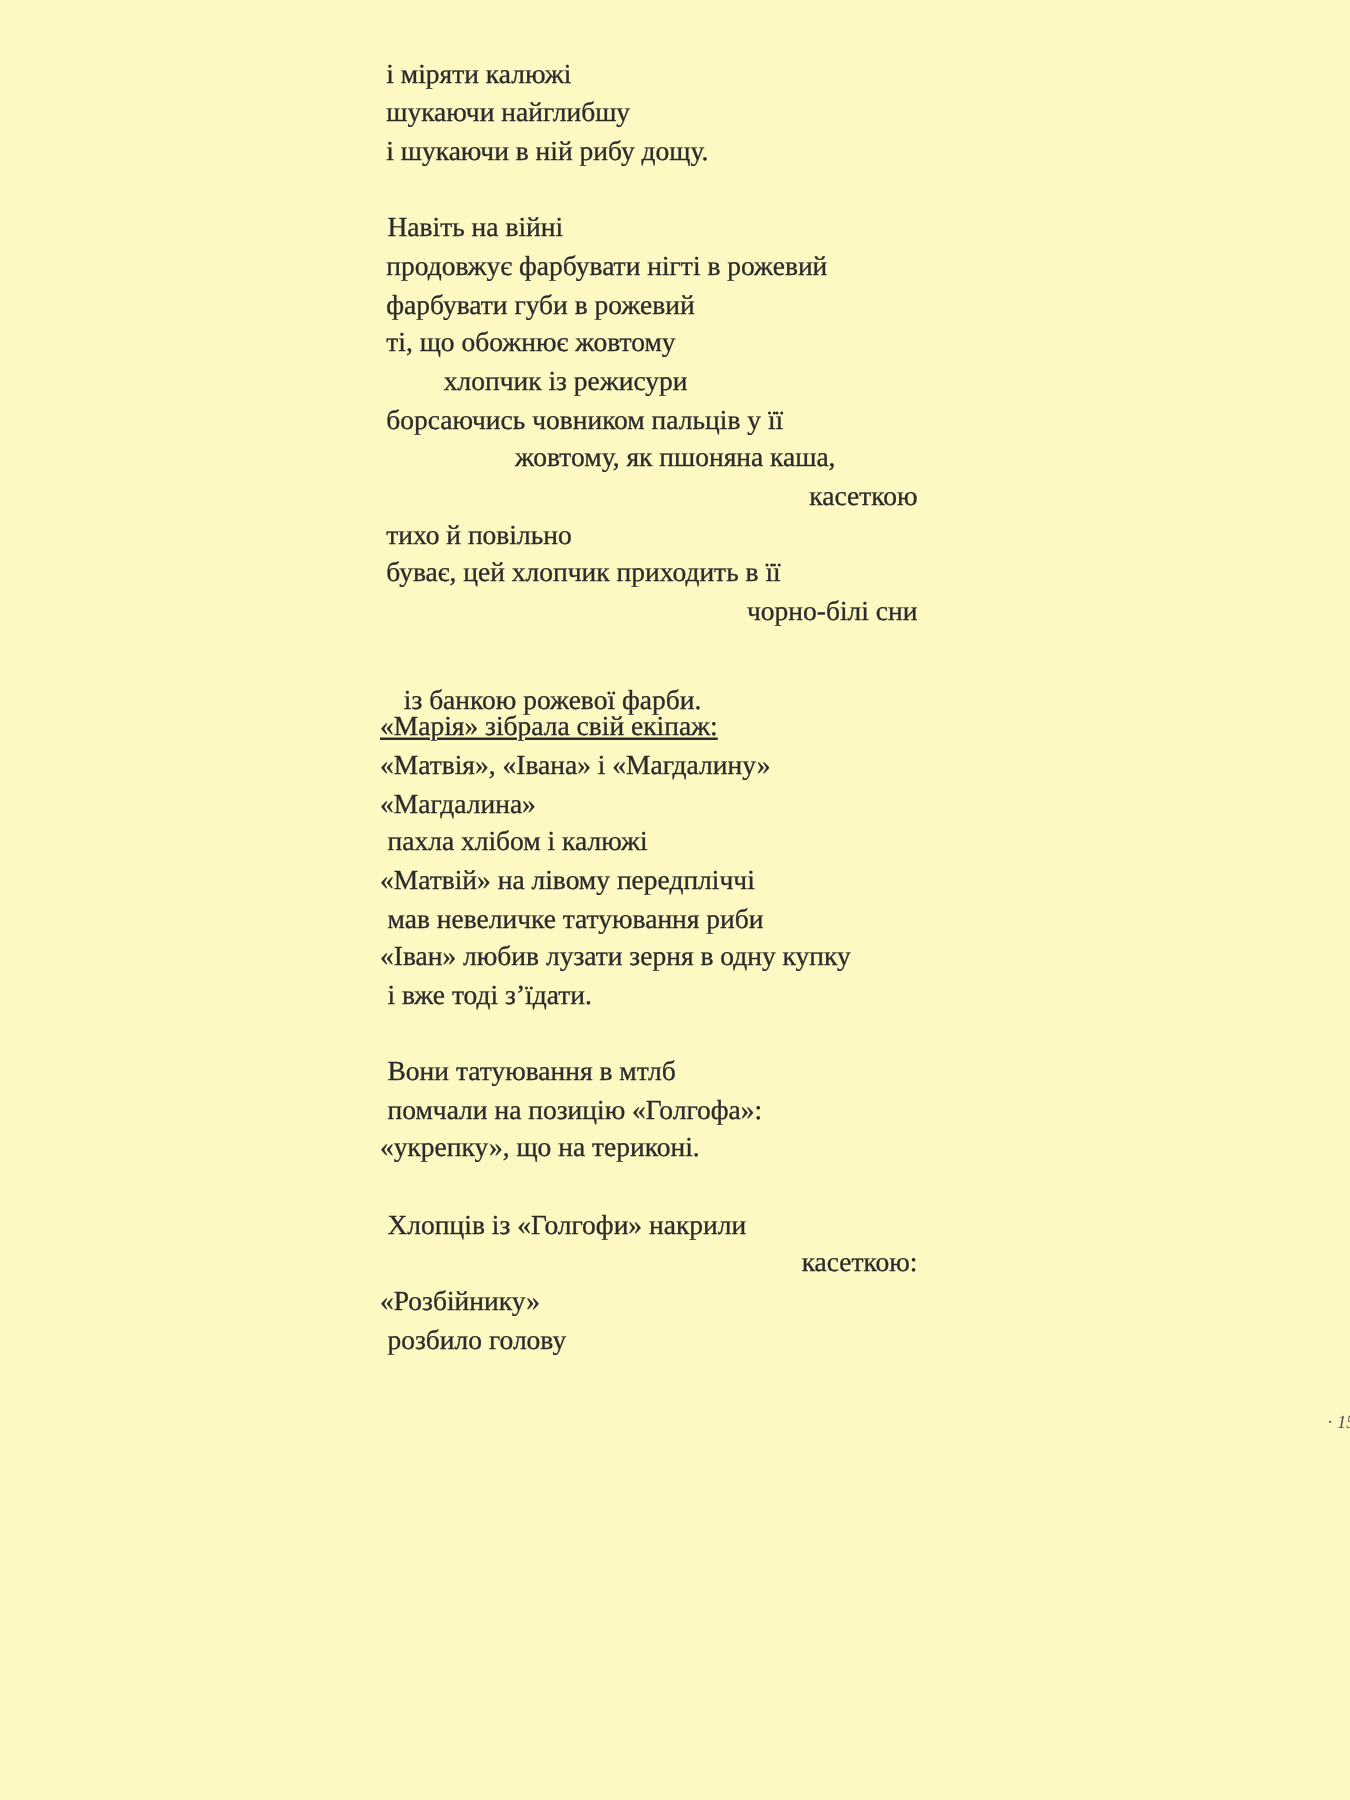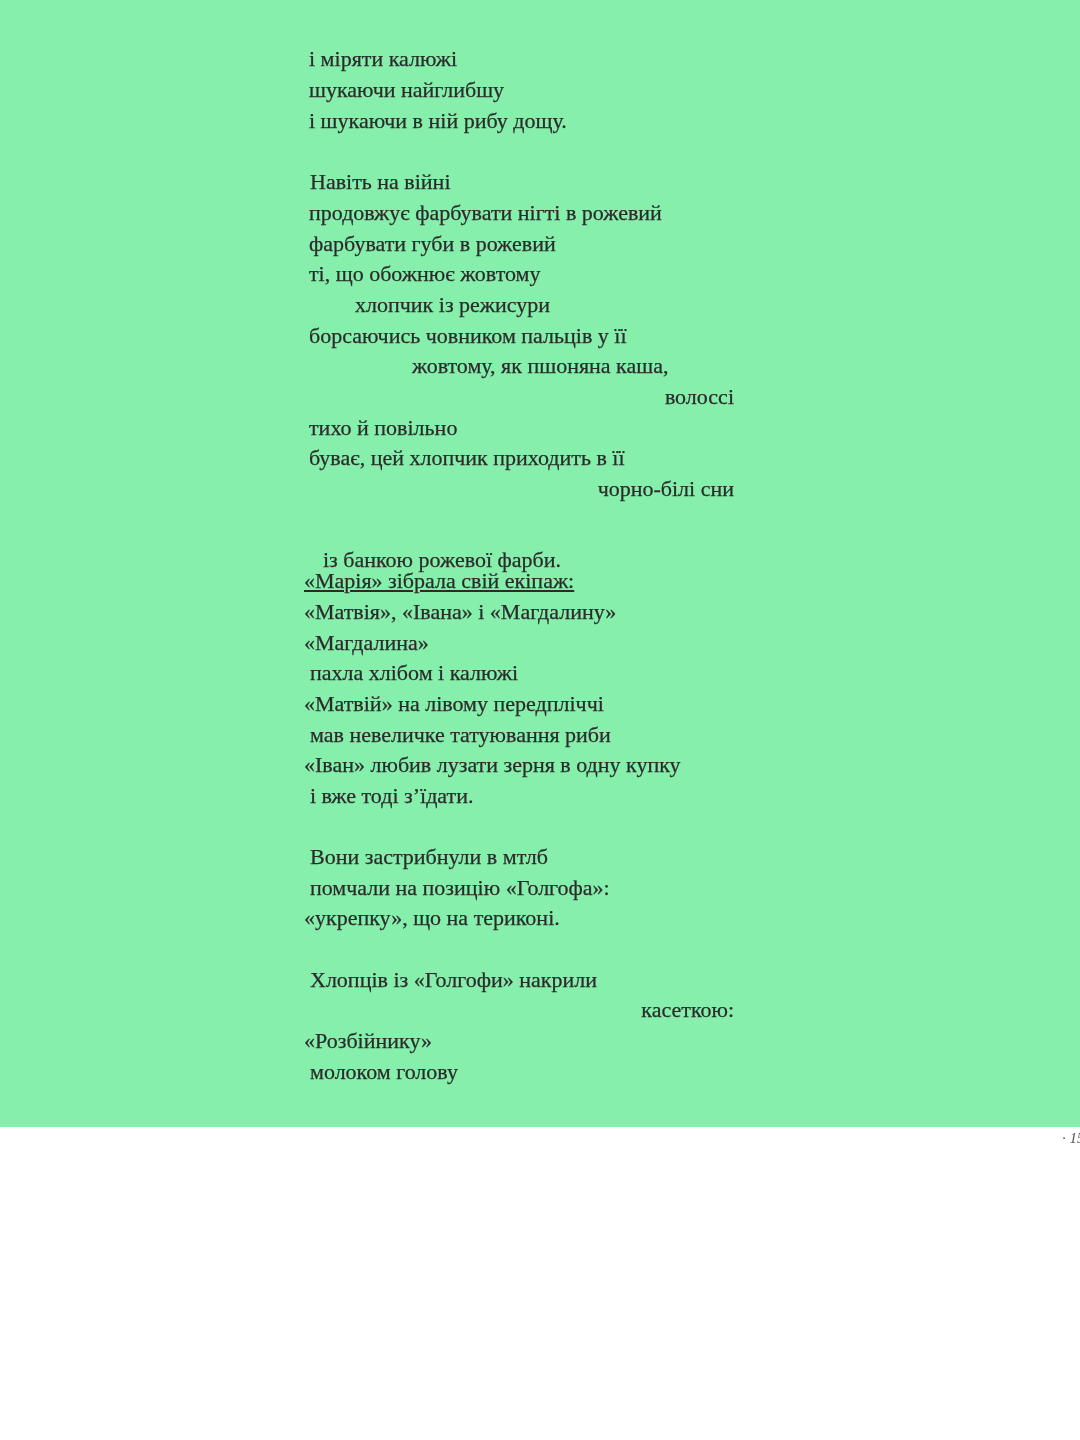--- a/index.html
+++ b/index.html
@@ -11,22 +11,22 @@
       width: 1080px;
       height: 1440px;
       position: relative;
       overflow: hidden;
     }
     .page {
       position: absolute;
       left: 0;
       top: 0;
       width: 1080px;
-      height: 1127px;
-      background: #86efac;
+      height: 1440px;
+      background: #fef9c3;
     }
     .poem {
       position: absolute;
       left: 304px;
       top: 44px;
       width: 430px;
       font-family: "Liberation Serif", "DejaVu Serif", serif;
       font-size: 22px;
       color: #2b2b2b;
       -webkit-text-stroke: 0.25px #2b2b2b;
@@ -62,35 +62,35 @@
       <div class="line" style="top: 0px; left: 5px;">і міряти калюжі</div>
       <div class="line" style="top: 31px; left: 5px;">шукаючи найглибшу</div>
       <div class="line" style="top: 62px; left: 5px;">і шукаючи в ній рибу дощу.</div>
       <div class="line" style="top: 123px; left: 6px;">Навіть на війні</div>
       <div class="line" style="top: 154px; left: 5px;">продовжує фарбувати нігті в рожевий</div>
       <div class="line" style="top: 185px; left: 5px;">фарбувати губи в рожевий</div>
       <div class="line" style="top: 215px; left: 5px;">ті, що обожнює жовтому</div>
       <div class="line" style="top: 246px; left: 11px; margin-left: 40px;">хлопчик із режисури</div>
       <div class="line" style="top: 277px; left: 5px;">борсаючись човником пальців у її</div>
       <div class="line" style="top: 307px; left: 108px;">жовтому, як пшоняна каша,</div>
-      <div class="line right" style="top: 338px;">волоссі</div>
+      <div class="line right" style="top: 338px;">касеткою</div>
       <div class="line" style="top: 369px; left: 5px;">тихо й повільно</div>
       <div class="line" style="top: 399px; left: 5px;">буває, цей хлопчик приходить в її</div>
       <div class="line right" style="top: 430px;">чорно-білі сни</div>
       <div class="line" style="top: 461px; left: 19px; margin-top: 40px;">із банкою рожевої фарби.</div>
       <div class="line" style="top: 522px; left: 0px; text-decoration: underline;">«Марія» зібрала свій екіпаж:</div>
       <div class="line" style="top: 553px; left: 0px;">«Матвія», «Івана» і «Магдалину»</div>
       <div class="line" style="top: 584px; left: 0px;">«Магдалина»</div>
       <div class="line" style="top: 614px; left: 6px;">пахла хлібом і калюжі</div>
       <div class="line" style="top: 645px; left: 0px;">«Матвій» на лівому передпліччі</div>
       <div class="line" style="top: 676px; left: 6px;">мав невеличке татуювання риби</div>
       <div class="line" style="top: 706px; left: 0px;">«Іван» любив лузати зерня в одну купку</div>
       <div class="line" style="top: 737px; left: 6px;">і вже тоді з’їдати.</div>
-      <div class="line" style="top: 798px; left: 6px;">Вони застрибнули в мтлб</div>
+      <div class="line" style="top: 798px; left: 6px;">Вони татуювання в мтлб</div>
       <div class="line" style="top: 829px; left: 6px;">помчали на позицію «Голгофа»:</div>
       <div class="line" style="top: 859px; left: 0px;">«укрепку», що на териконі.</div>
       <div class="line" style="top: 921px; left: 6px;">Хлопців із «Голгофи» накрили</div>
       <div class="line right" style="top: 951px;">касеткою:</div>
       <div class="line" style="top: 982px; left: 0px;">«Розбійнику»</div>
-      <div class="line" style="top: 1013px; left: 6px;">молоком голову</div>
+      <div class="line" style="top: 1013px; left: 6px;">розбило голову</div>
     </div>
   <div class="page-number">· 15 ·</div>
 </div>
 
 </body></html>

